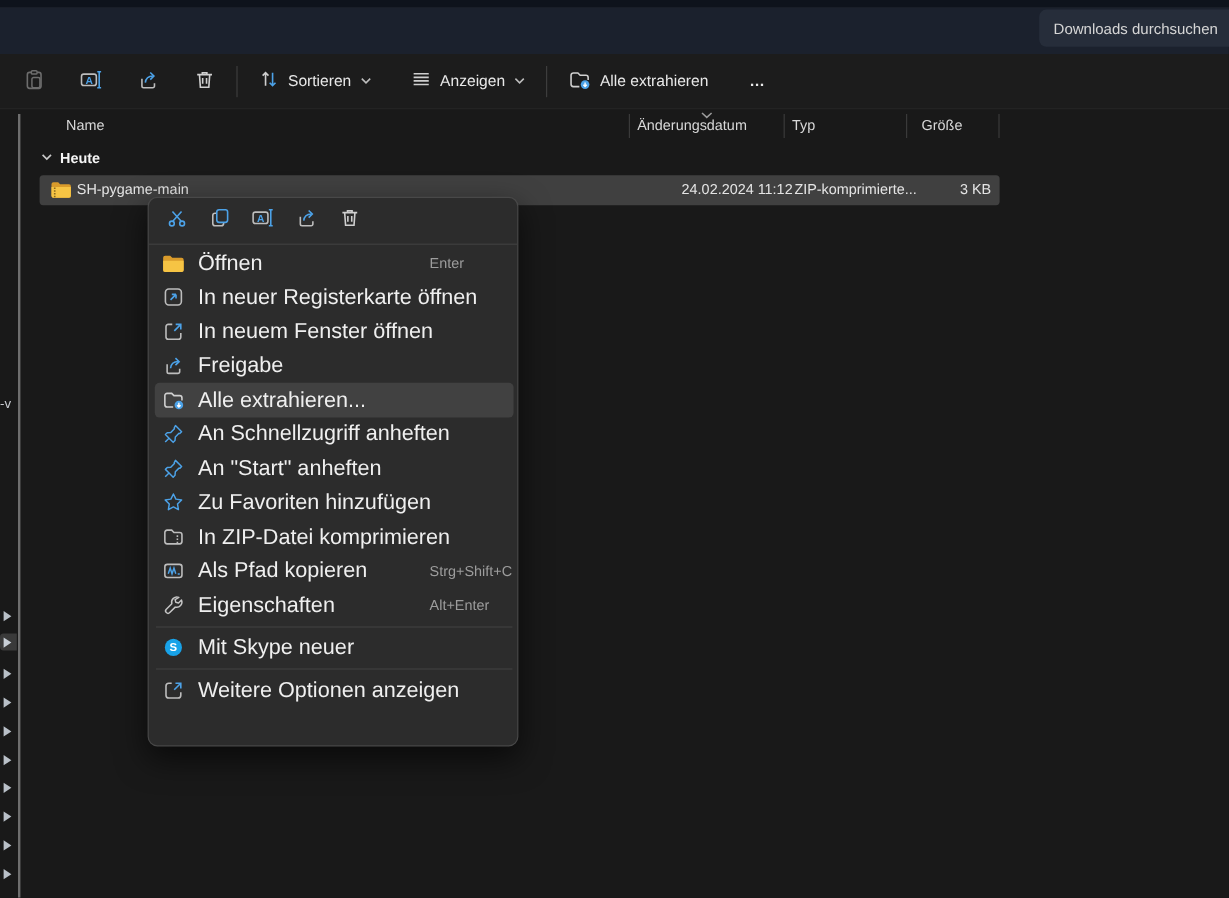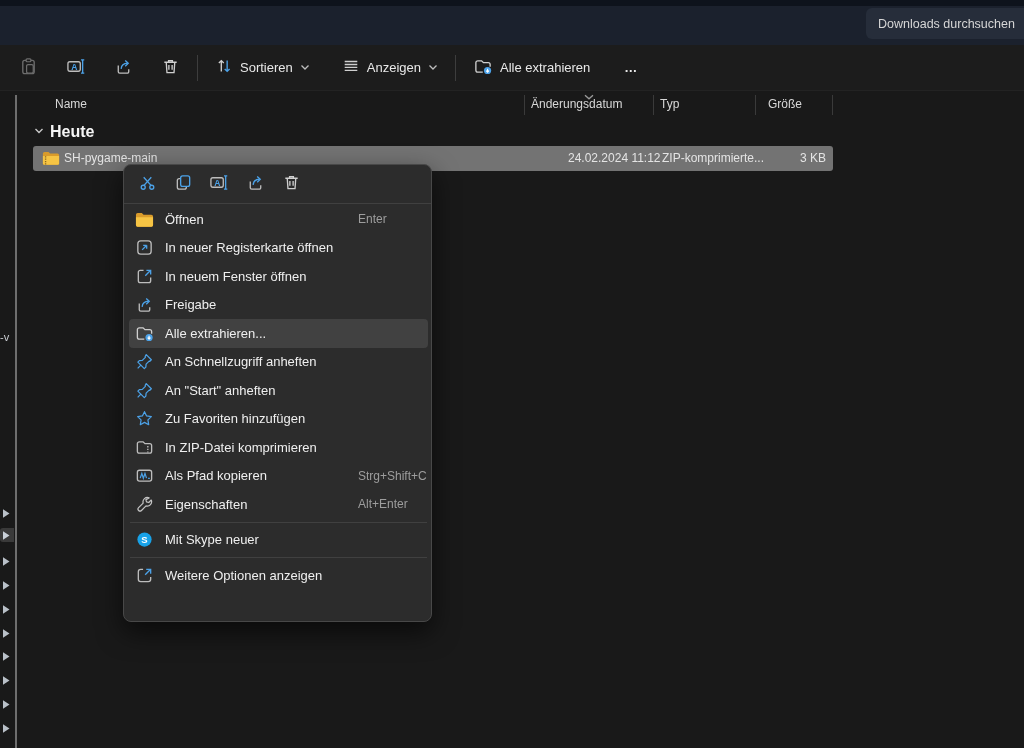--- a/index.html
+++ b/index.html
@@ -31,45 +31,45 @@
   .tree-chev { position:absolute; left:2px; width:12px; height:14px; display:flex; align-items:center; }
   .tree-chev.sel { left:0; width:14px; background:#3a3a3a; border-radius:3px 0 0 3px; padding-left:2px; }
 
   
   #col-headers { position:absolute; left:33px; top:95px; width:991px; height:21px; }
   .colh { position:absolute; top:2px; font-size:12px; color:#d8d8d8; white-space:nowrap; }
   .coldiv { position:absolute; top:0px; width:1px; height:20px; background:#3a3a3a; }
   #sort-caret { position:absolute; left:550px; top:-8px; }
 
   #group-row { position:absolute; left:33px; top:122px; height:20px; display:flex; align-items:center; gap:5px; }
-  #group-row span { font-size:16px; font-weight:700; color:#f5f5f5; }
+  #group-row span { font-size:12px; font-weight:700; color:#f5f5f5; }
 
   #file-row { position:absolute; left:33px; top:146px; width:800px; height:25px;
-    background:#737373; border-radius:3px;padding-left:28px; }
+    background:#404040; border-radius:3px;padding-left:28px; }
   #file-row .cell { position:absolute; top:5px; font-size:12px; color:#e4e4e4; white-space:nowrap; }
   #file-icon { position:absolute; left:9px; top:4px; }
   #cell-name  { left:31px; color:#f5f5f5; }
   #cell-date  { left:498px;margin-left:37px; }
   #cell-type  { left:629px; }
   #cell-size  { right:7px; text-align:right; }
 
   
   #context-menu { position:absolute; left:123px; top:164px; width:309px; height:458px;
     background:#2c2c2c; border:1px solid #484848; border-radius:8px;
     box-shadow:0 10px 26px rgba(0,0,0,.6); }
   #quick-row { position:absolute; left:0; top:0; width:100%; height:39px;
     border-bottom:1px solid #404040; display:flex; align-items:center; padding-left:8px; }
   .qbtn { width:30px; height:30px; margin-right:6px; border-radius:4px;
     display:flex; align-items:center; justify-content:center; }
   #menu-items { position:absolute; left:5px; top:40px; width:299px; }
   .mi { position:relative; height:28.5px; display:flex; align-items:center; padding-left:6px;
     border-radius:4px; }
   .mi.hl { background:#414141; }
   .mi .ic { width:19px; height:19px; display:flex; align-items:center; justify-content:center; }
-  .mi .lbl { margin-left:11px; font-size:13px; color:#efefef; white-space:nowrap; }
+  .mi .lbl { margin-left:11px; font-size:18px; color:#efefef; white-space:nowrap; }
   .mi .sc { position:absolute; left:229px; font-size:12px; color:#9d9d9d; }
   .mi .sub { position:absolute; right:10px; display:flex; }
   .msep { height:1px; background:#404040; margin:3px 1px; }
 </style>
 </head>
 <body>
 
 <div id="top-strip"></div>
 
 <div id="address-row">

